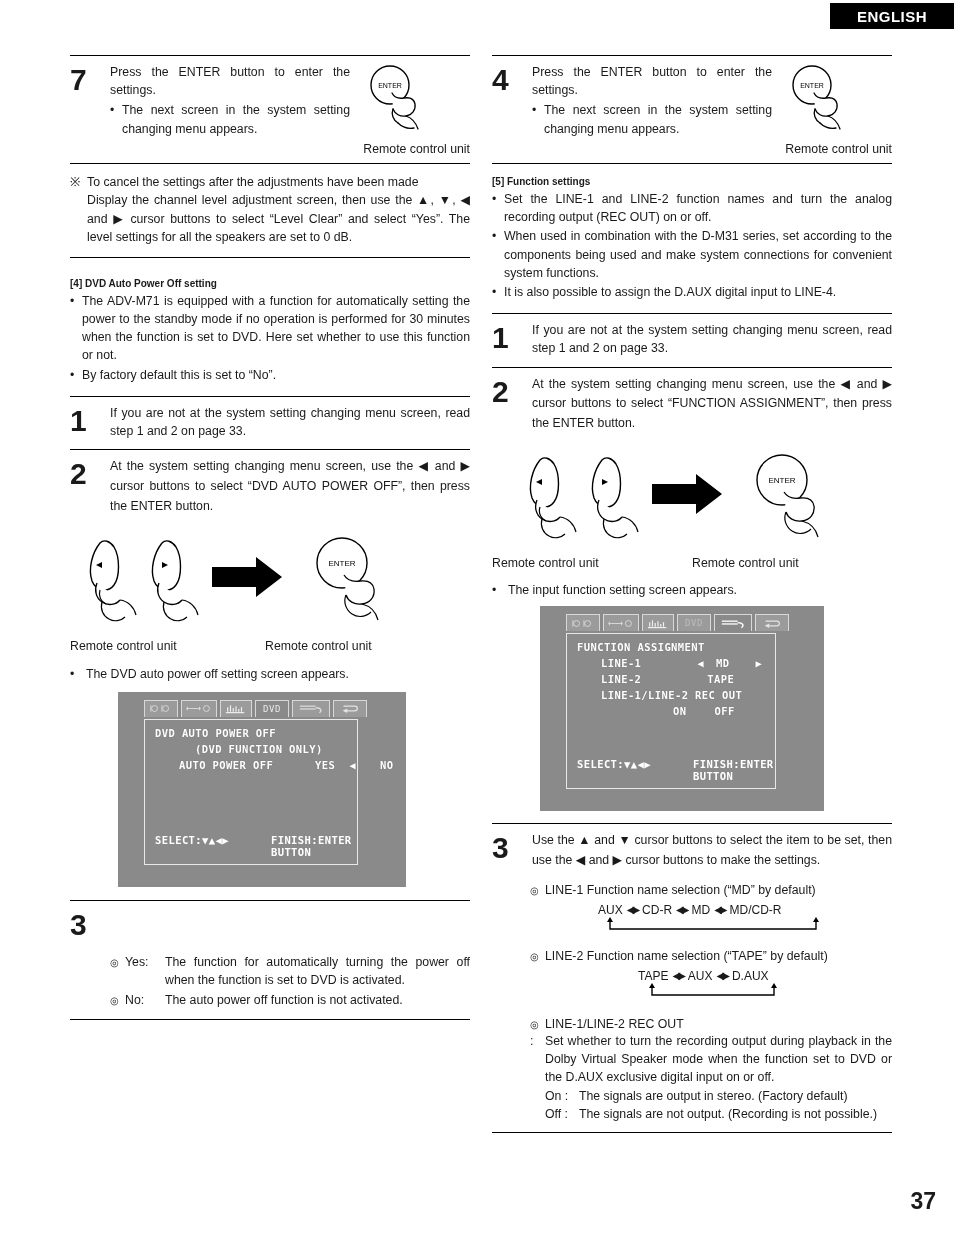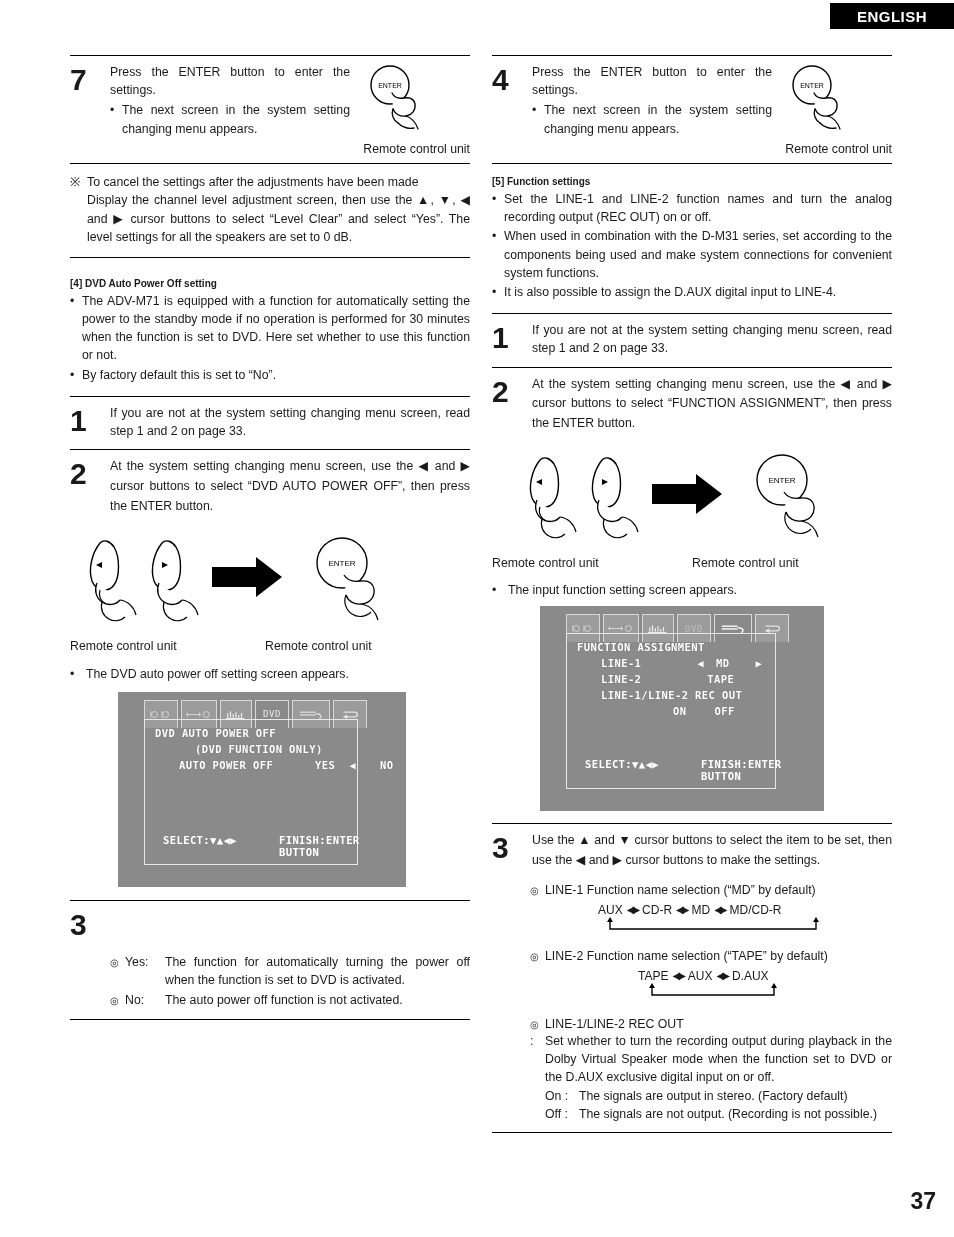--- a/index.html
+++ b/index.html
@@ -69,36 +69,36 @@
     border:0;
   }
   .osd-inner{
     position:absolute;left:26px;top:27px;right:48px;bottom:22px;
     border:1.4px solid #e8e8e8;
   }
   .osd-tabs{
     position:absolute;left:26px;top:8px;display:flex;gap:3px;align-items:flex-end;
   }
   .tab{
-    height:28px;background:#9b9b9b;border:1px solid #d8d8d8;border-bottom:none;
+    height:17px;background:#9b9b9b;border:1px solid #d8d8d8;border-bottom:none;
     display:flex;align-items:center;justify-content:center;gap:4px;
     padding:0 4px;color:#e9e9e9;font-family:"DejaVu Sans Mono",monospace;
     font-size:9px;letter-spacing:.5px;box-sizing:border-box;
   }
   .tab.active{background:#8a8a8a;}
   .tab.dim{color:#bdbdbd;}
   .osd-text{
     position:absolute;left:10px;top:6px;right:6px;
     font-family:"DejaVu Sans Mono",monospace;
     color:#ffffff;font-size:10.5px;line-height:1.52;letter-spacing:.4px;
     font-weight:bold;white-space:pre;
     text-shadow:0 0 1px rgba(0,0,0,.25);
   }
   .osd-footer{
-    position:absolute;left:18px;bottom:6px;right:6px;
+    position:absolute;left:10px;bottom:6px;right:6px;
     font-family:"DejaVu Sans Mono",monospace;
     color:#ffffff;font-size:10.5px;font-weight:bold;letter-spacing:.4px;
     display:flex;
   }
   .osd-footer .fin{margin-left:42px;}
 
   
   .chain{position:relative;margin:6px 0 4px 0;height:34px;font-size:12px;}
   .chain .row{display:flex;align-items:center;justify-content:center;gap:4px;}
   .chain .arrow{font-size:10px;letter-spacing:-2px;}

